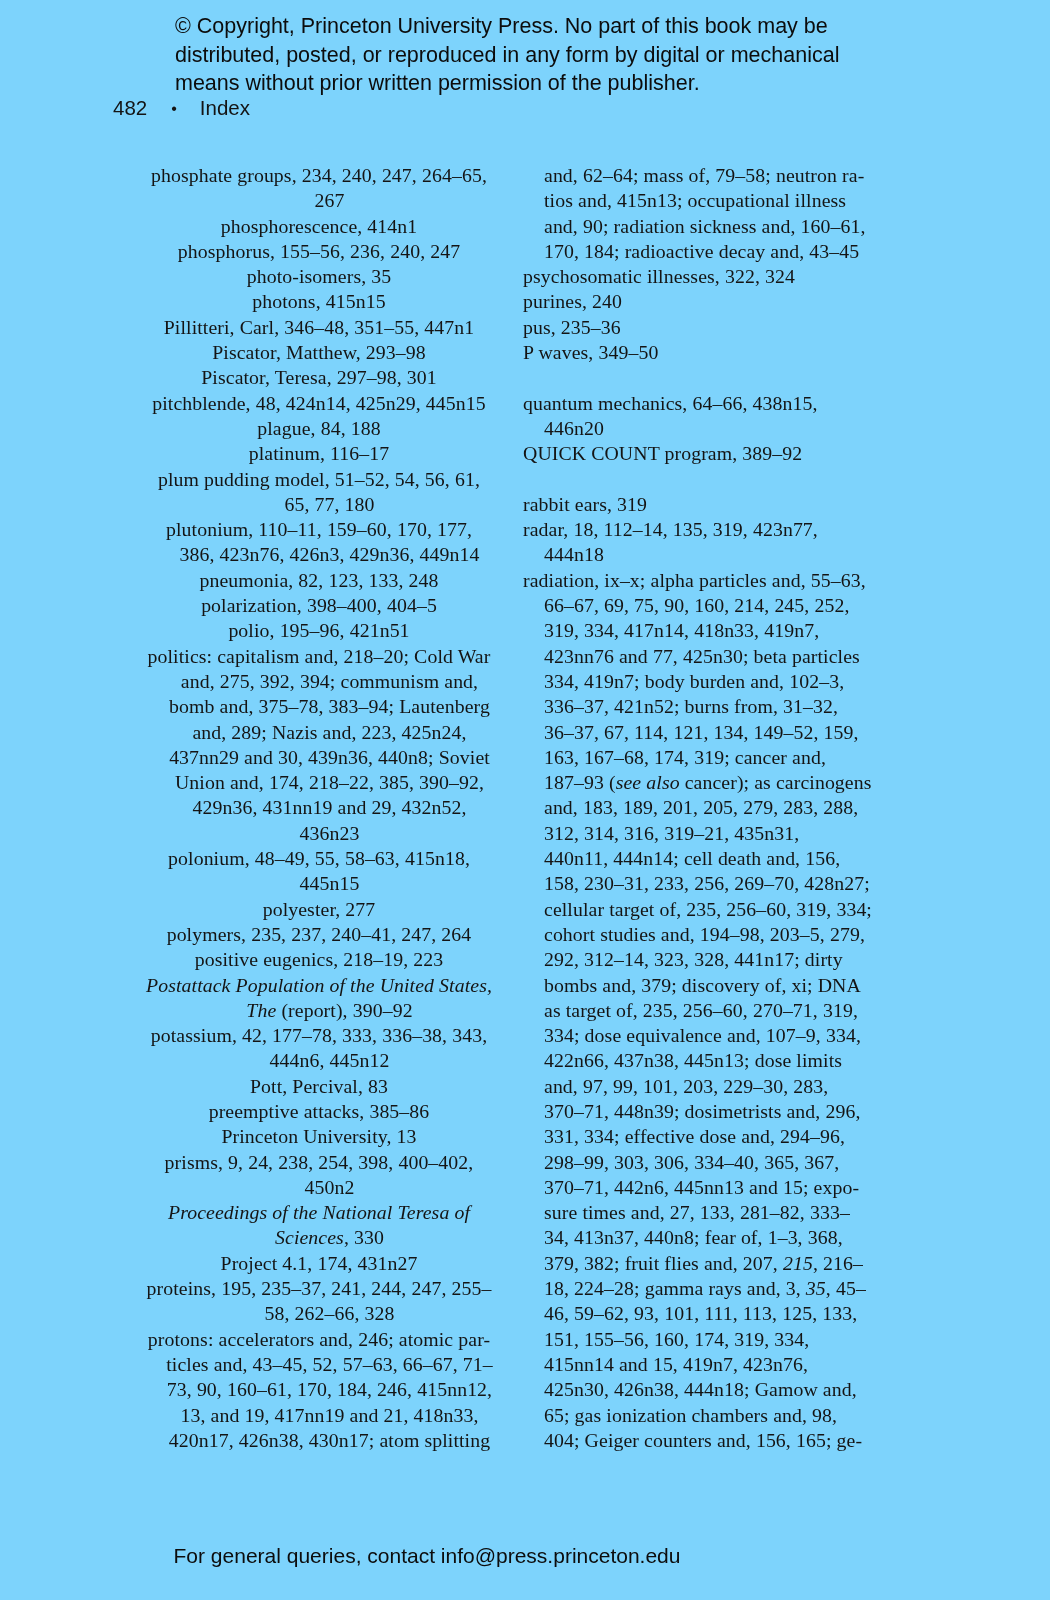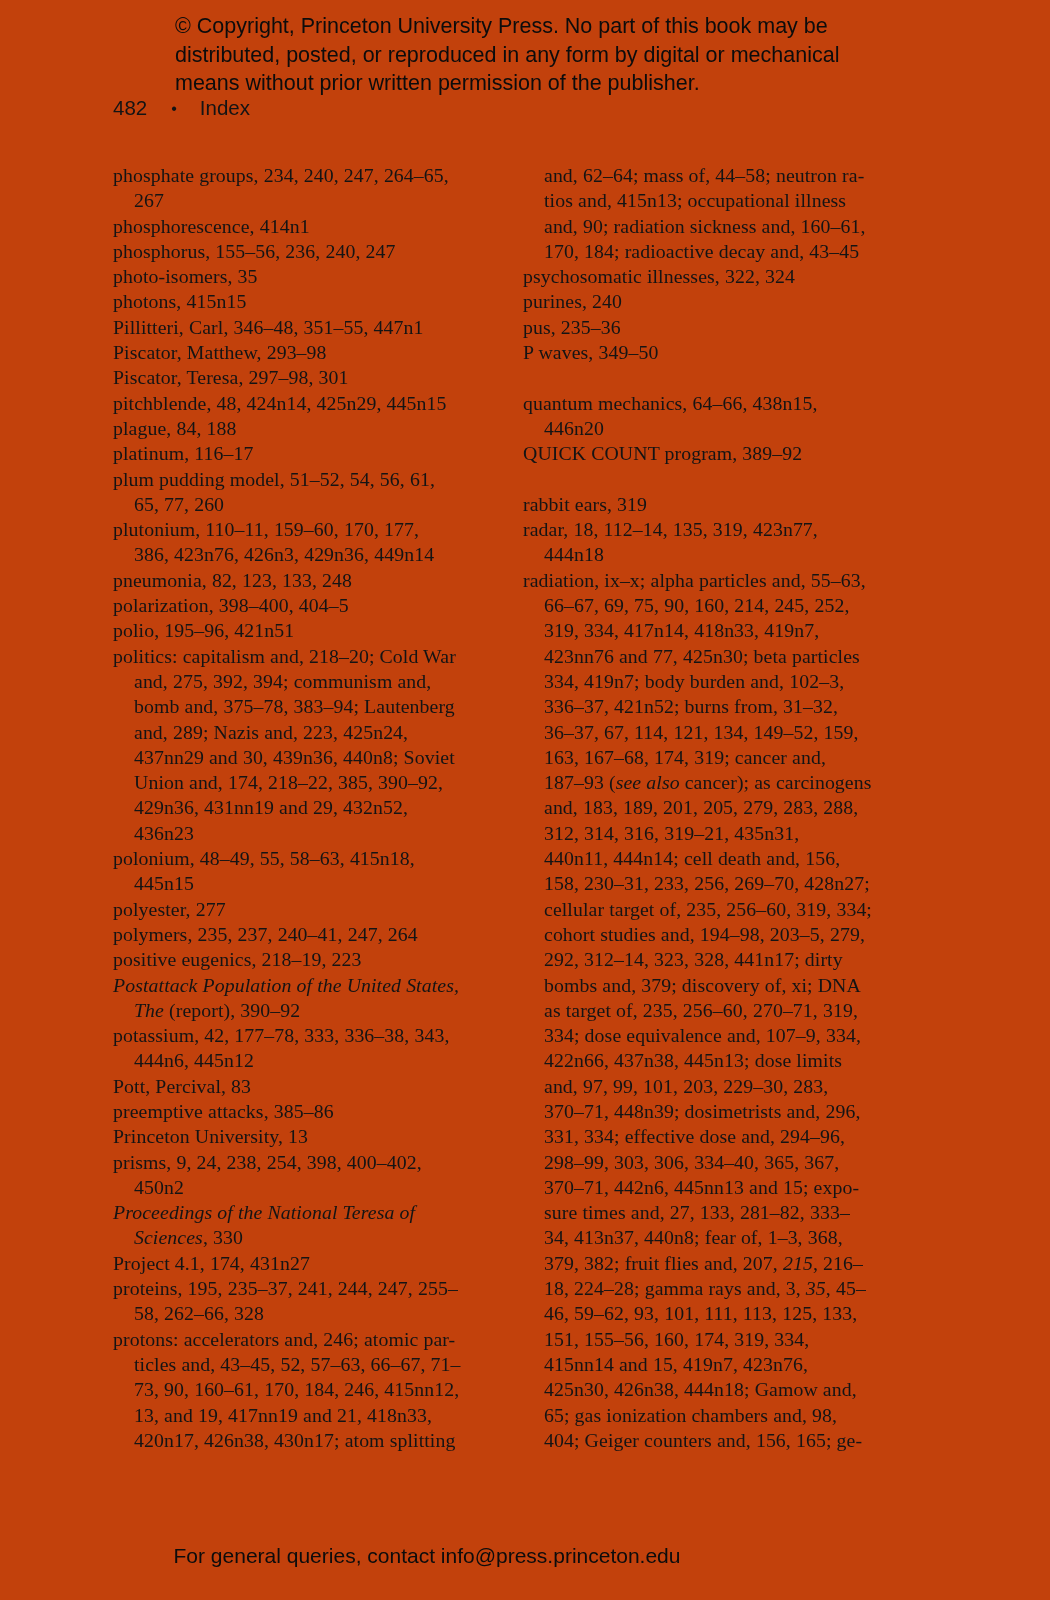--- a/index.html
+++ b/index.html
@@ -1,19 +1,19 @@
 <!DOCTYPE html>
 <html><head>
 <meta charset="utf-8">
 <style>
   html,body{margin:0;padding:0;background:#ffffff;}
   .page{
     position:relative;
     width:1050px;height:1600px;
-    background:#c2410c;color:#121212;
+    background:#7dd3fc;color:#121212;
     overflow:hidden;
   }
   .copyright{
     position:absolute;left:175px;top:12px;width:760px;
     font-family:"Liberation Sans",sans-serif;
     font-size:21.5px;line-height:28.5px;color:#0c0c0c;
   }
   .page-head{
     position:absolute;left:113px;top:96px;
     font-family:Liberation Sans, sans-serif;
@@ -22,21 +22,21 @@
   .page-head .bullet{
     display:inline-block;margin:0 23px 0 24px;
     font-size:16px;vertical-align:1px;
   }
   .columns{
     position:absolute;left:113px;top:163px;width:824px;
     font-family:"Liberation Serif",serif;
     font-size:19.8px;line-height:25.3px;color:#141414;
   }
   .col{position:absolute;top:0;width:412px;}
-  .col.left{left:0;}
+  .col.left{left:0;text-align:center;}
   .col.right{left:410px;}
   .line{white-space:nowrap;letter-spacing:0.1px;}
   .line.indent{padding-left:21px;}
   .line em{font-style:italic;}
   .footer{
     position:absolute;left:0;top:1544px;width:854px;
     text-align:center;
     font-family:"Liberation Sans",sans-serif;
     font-size:21px;color:#0c0c0c;
   }
@@ -64,21 +64,21 @@
         <div class="line">phosphorus, 155–56, 236, 240, 247</div>
         <div class="line">photo-isomers, 35</div>
         <div class="line">photons, 415n15</div>
         <div class="line">Pillitteri, Carl, 346–48, 351–55, 447n1</div>
         <div class="line">Piscator, Matthew, 293–98</div>
         <div class="line">Piscator, Teresa, 297–98, 301</div>
         <div class="line">pitchblende, 48, 424n14, 425n29, 445n15</div>
         <div class="line">plague, 84, 188</div>
         <div class="line">platinum, 116–17</div>
         <div class="line">plum pudding model, 51–52, 54, 56, 61,</div>
-        <div class="line indent">65, 77, 260</div>
+        <div class="line indent">65, 77, 180</div>
         <div class="line">plutonium, 110–11, 159–60, 170, 177,</div>
         <div class="line indent">386, 423n76, 426n3, 429n36, 449n14</div>
         <div class="line">pneumonia, 82, 123, 133, 248</div>
         <div class="line">polarization, 398–400, 404–5</div>
         <div class="line">polio, 195–96, 421n51</div>
         <div class="line">politics: capitalism and, 218–20; Cold War</div>
         <div class="line indent">and, 275, 392, 394; communism and,</div>
         <div class="line indent">bomb and, 375–78, 383–94; Lautenberg</div>
         <div class="line indent">and, 289; Nazis and, 223, 425n24,</div>
         <div class="line indent">437nn29 and 30, 439n36, 440n8; Soviet</div>
@@ -104,21 +104,21 @@
         <div class="line">Project 4.1, 174, 431n27</div>
         <div class="line">proteins, 195, 235–37, 241, 244, 247, 255–</div>
         <div class="line indent">58, 262–66, 328</div>
         <div class="line">protons: accelerators and, 246; atomic par-</div>
         <div class="line indent">ticles and, 43–45, 52, 57–63, 66–67, 71–</div>
         <div class="line indent">73, 90, 160–61, 170, 184, 246, 415nn12,</div>
         <div class="line indent">13, and 19, 417nn19 and 21, 418n33,</div>
         <div class="line indent">420n17, 426n38, 430n17; atom splitting</div>
       </div>
     <div class="col right" id="col-right">
-        <div class="line indent">and, 62–64; mass of, 44–58; neutron ra-</div>
+        <div class="line indent">and, 62–64; mass of, 79–58; neutron ra-</div>
         <div class="line indent">tios and, 415n13; occupational illness</div>
         <div class="line indent">and, 90; radiation sickness and, 160–61,</div>
         <div class="line indent">170, 184; radioactive decay and, 43–45</div>
         <div class="line">psychosomatic illnesses, 322, 324</div>
         <div class="line">purines, 240</div>
         <div class="line">pus, 235–36</div>
         <div class="line">P waves, 349–50</div>
         <div class="line">&nbsp;</div>
         <div class="line">quantum mechanics, 64–66, 438n15,</div>
         <div class="line indent">446n20</div>

